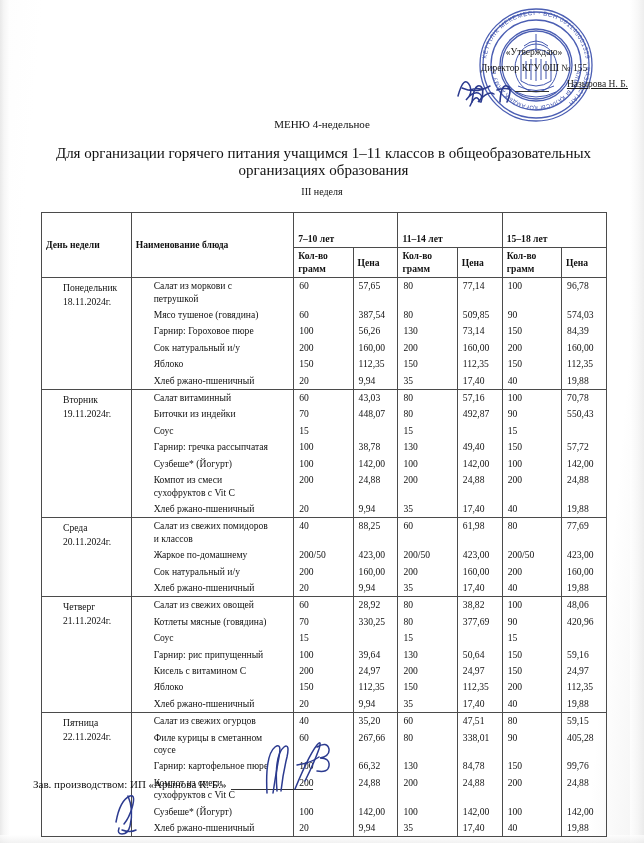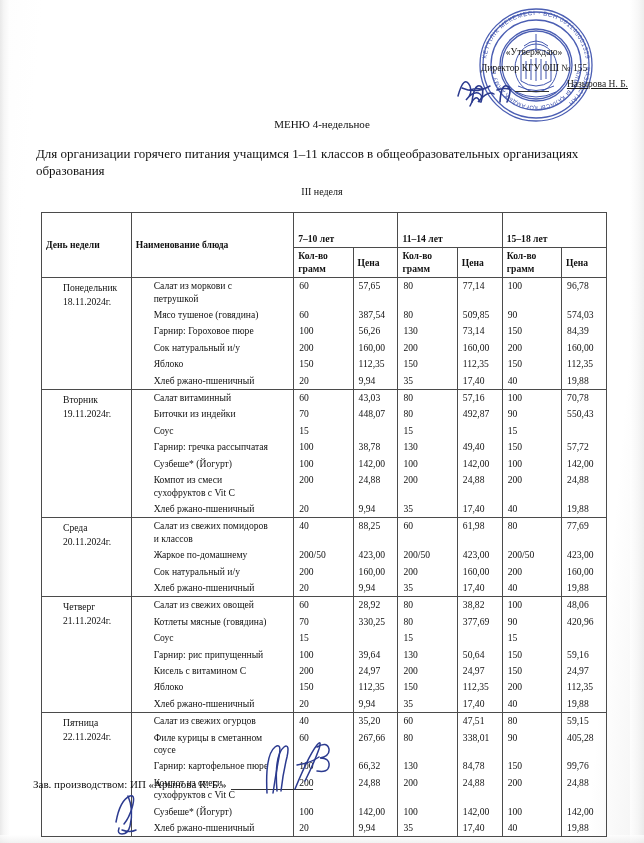--- a/index.html
+++ b/index.html
@@ -81,21 +81,22 @@
     position: absolute;
     left: 0; top: 118px;
     width: 644px;
     text-align: center;
     font-size: 11px;
   }
   .doc-subtitle {
     position: absolute;
     left: 36px; top: 145px;
     width: 575px;
-    font-size: 13px;
+    text-align: center;
+    font-size: 15px;
     line-height: 17px;
   }
   .week-label {
     position: absolute;
     left: 0; top: 186px;
     width: 644px;
     text-align: center;
     font-size: 10px;
   }
 

